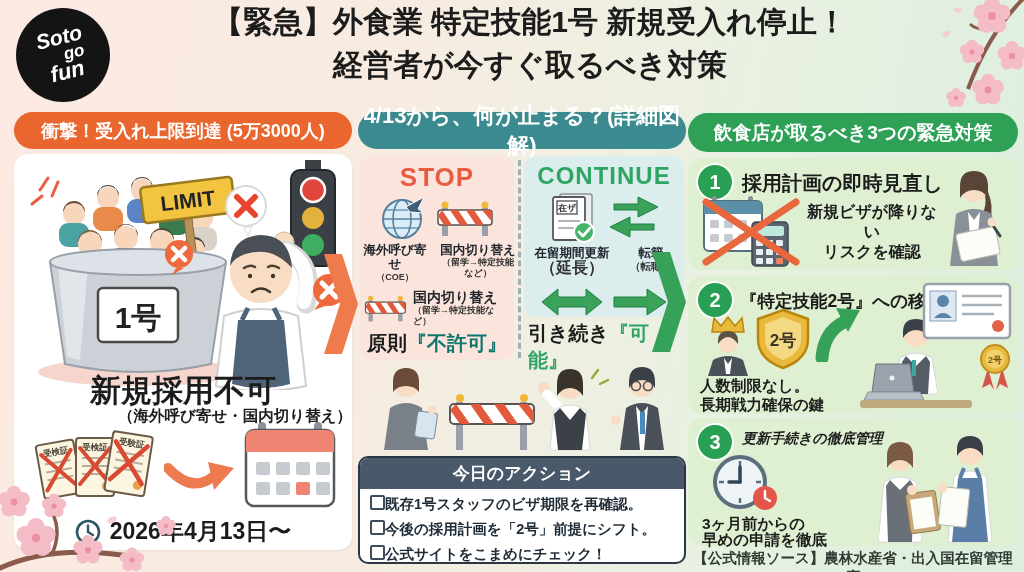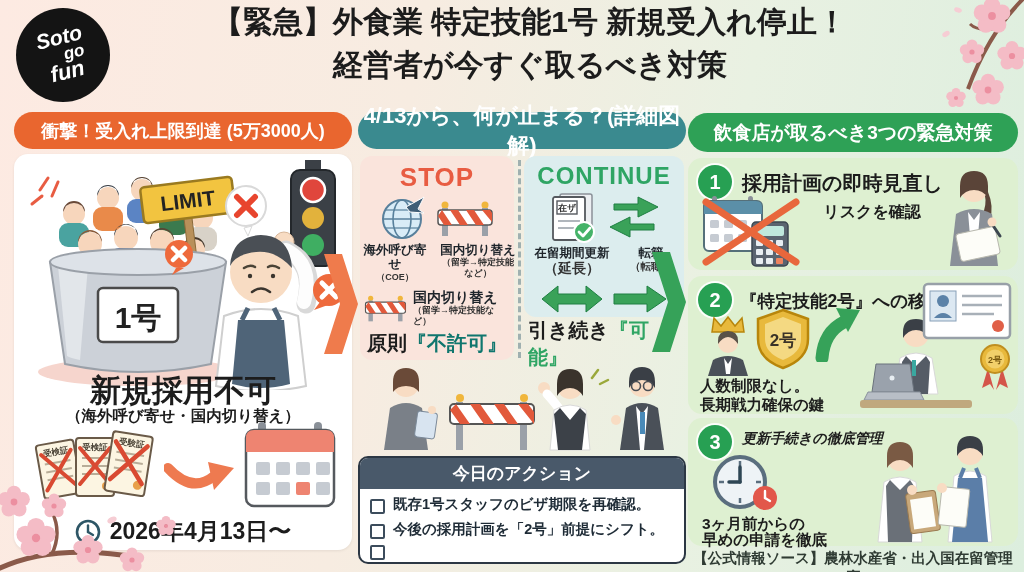--- a/index.html
+++ b/index.html
@@ -15,21 +15,21 @@
   .num-circle { width:34px; height:34px; border-radius:50%; background:#27a053; color:#fff;
     font-weight:900; font-size:20px; display:flex; align-items:center; justify-content:center;
     box-shadow:0 0 0 2px rgba(255,255,255,.9); }
   .panel { border-radius:12px; padding:6px 4px; display:flex; flex-direction:column; align-items:center; }
   .panel-title { font-weight:900; font-size:26px; letter-spacing:1px; }
   .icon-row { display:flex; align-items:center; justify-content:center; gap:10px; margin-top:2px; }
   .label-row { display:flex; justify-content:space-between; gap:8px; margin-top:2px; }
   .lbl { text-align:center; font-weight:800; color:#1e242a; font-size:12.5px; line-height:1.15; }
   .lbl small { display:block; font-weight:700; font-size:9px; color:#333; }
   .verdict { font-weight:900; font-size:20px; color:#1c1c1c; margin-top:4px; }
-  .chk-row { display:flex; align-items:flex-end; gap:8px; padding:3px 10px; }
+  .chk-row { display:flex; align-items:flex-start; padding:3px 10px; }
   .chk-box { width:15px; height:15px; border:2px solid #3c4c5c; background:#fff; border-radius:2px; flex:0 0 auto; }
   .chk-txt { font-weight:800; font-size:14.5px; color:#1e2b36; white-space:nowrap; }
   .desc-line { font-weight:900; color:#1c1c1c; line-height:1.25; }
 </style>
 </head>
 <body>
 
 <div id="canvas">
 
   <div class="abs" style="left:16px;top:8px;width:94px;height:94px;border-radius:50%;background:#141414;display:flex;align-items:center;justify-content:center;">
@@ -184,21 +184,21 @@
     <svg class="abs" style="left:296px;top:118px;" width="38" height="42" viewBox="0 0 38 42">
       <circle cx="19" cy="18" r="16" fill="#ee6a3c"></circle>
         <path d="M10,30 L4,38 L18,33 Z" fill="#ee6a3c"></path>
       <g stroke="#fff" stroke-width="5" stroke-linecap="round">
           <line x1="12" y1="11" x2="26" y2="25"></line>
           <line x1="26" y1="11" x2="12" y2="25"></line>
         </g>
     </svg>
 
     <div class="abs jp-bold" style="left:0;top:216px;width:100%;text-align:center;font-size:31px;">新規採用不可</div>
-    <div class="abs jp-bold" style="left:0;top:252px;width:100%;text-align:center;font-size:15.5px;font-weight:800;">（海外呼び寄せ・国内切り替え）</div>
+    <div class="abs jp-bold" style="left:0;top:252px;width:100%;text-align:right;font-size:15.5px;font-weight:800;">（海外呼び寄せ・国内切り替え）</div>
 
     <svg class="abs" style="left:16px;top:274px;" width="130" height="86" viewBox="0 0 130 86">
       <g transform="rotate(-10 30 42)">
         <rect x="10" y="14" width="38" height="54" rx="3" fill="#fcf5e2" stroke="#6a5a48" stroke-width="2"></rect>
         <text x="29" y="26" text-anchor="middle" font-size="8.5" font-weight="800" fill="#4a4336">受検証</text>
         <g stroke="#b8ad98" stroke-width="2">
             <line x1="16" y1="34" x2="42" y2="34"></line>
             <line x1="16" y1="42" x2="42" y2="42"></line>
             <line x1="16" y1="50" x2="42" y2="50"></line>
           </g>
@@ -342,21 +342,21 @@
         <path d="M31,40 L35,44 L42,36" stroke="#fff" stroke-width="2.8" fill="none" stroke-linecap="round" stroke-linejoin="round"></path>
       </svg>
       <svg width="52" height="44" viewBox="0 0 52 44">
         <polygon points="6,8 30,8 30,1 50,11 30,21 30,14 6,14" fill="#3aa259" stroke="#1e7f42"></polygon>
         <polygon points="46,28 22,28 22,21 2,31 22,41 22,34 46,34" fill="#3aa259" stroke="#1e7f42"></polygon>
       </svg>
     </div>
     <div class="label-row">
       <div class="lbl" style="width:86px;">
         <span>在留期間更新</span>
-        <small style="font-size:14px;">（延長）</small>
+        <small style="font-size:16px;font-family:Liberation Mono, monospace;">（延長）</small>
       </div>
       <div class="lbl" style="width:56px;">
         <span>転籍</span>
         <small style="font-size:10.5px;">（転職）</small>
       </div>
     </div>
     <div style="display:flex;align-items:center;gap:10px;margin-top:9px;">
       <svg width="62" height="28" viewBox="0 0 62 28">
         <polygon points="1,14 17,1 17,9 45,9 45,1 61,14 45,27 45,19 17,19 17,27" fill="#3aa259" stroke="#1e7f42"></polygon>
       </svg>
@@ -414,20 +414,21 @@
     <div class="chk-row" style="margin-top:3px;">
       <span class="chk-box"></span>
       <span class="chk-txt">既存1号スタッフのビザ期限を再確認。</span>
     </div>
     <div class="chk-row">
       <span class="chk-box"></span>
       <span class="chk-txt">今後の採用計画を「2号」前提にシフト。</span>
     </div>
     <div class="chk-row">
       <span class="chk-box"></span>
+      <span class="chk-txt">公式サイトをこまめにチェック！</span>
     </div>
   </div>
 
   <svg class="abs" style="left:650px;top:250px;z-index:6;" width="38" height="104" viewBox="0 0 38 104">
     <polygon points="2,2 20,2 36,52 20,102 2,102 18,52" fill="#36a259"></polygon>
   </svg>
 
   <div class="abs pill" style="left:688px;top:113px;width:330px;height:39px;background:#2ea156;font-size:19px;">飲食店が取るべき3つの緊急対策</div>
 
   <div class="abs green-card" style="left:688px;top:158px;width:330px;height:112px;">
@@ -458,20 +459,21 @@
       <rect x="56" y="64" width="7" height="6" rx="1"></rect>
           <rect x="66" y="64" width="7" height="6" rx="1"></rect>
         </g>
       <rect x="76" y="64" width="7" height="6" rx="1" fill="#ee8460"></rect>
       <g stroke="#e8673c" stroke-width="7" stroke-linecap="round">
           <line x1="6" y1="8" x2="96" y2="68"></line>
           <line x1="96" y1="8" x2="6" y2="68"></line>
         </g>
     </svg>
     <div class="abs" style="left:118px;top:44px;width:132px;text-align:center;">
+      <div class="desc-line" style="font-size:16px;">新規ビザが降りない</div>
       <div class="desc-line" style="font-size:16px;">リスクを確認</div>
     </div>
     <svg class="abs" style="left:246px;top:8px;" width="80" height="102" viewBox="0 0 80 102">
       <circle cx="40" cy="22" r="14" fill="#f8dcc3"></circle>
       <path d="M26,20 Q26,5 40,5 Q54,5 54,20 L54,32 Q49,24 40,24 Q31,24 26,32 Z" fill="#5a4438"></path>
       <path d="M54,26 Q60,40 56,54 L48,50 Q53,38 51,30 Z" fill="#5a4438"></path>
       <path d="M16,100 L22,48 Q40,38 58,48 L64,100 Z" fill="#8a9098"></path>
       <path d="M34,46 L40,54 L46,46 L44,70 H36 Z" fill="#fff"></path>
       <rect x="24" y="64" width="40" height="28" rx="3" fill="#fdfdf8" stroke="#b8b8ae" transform="rotate(-12 44 78)"></rect>
       <line x1="58" y1="58" x2="66" y2="70" stroke="#3c4650" stroke-width="3" stroke-linecap="round"></line>

